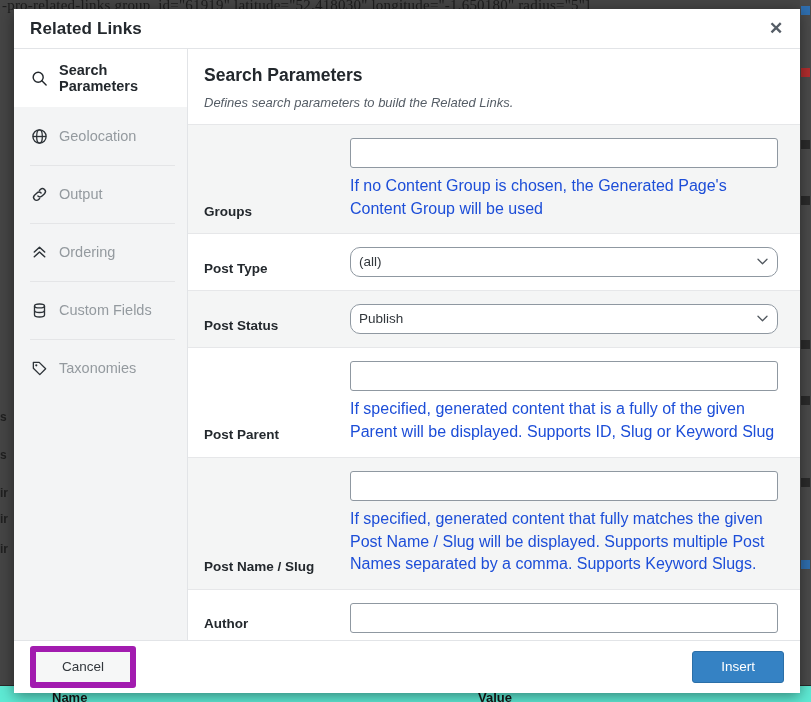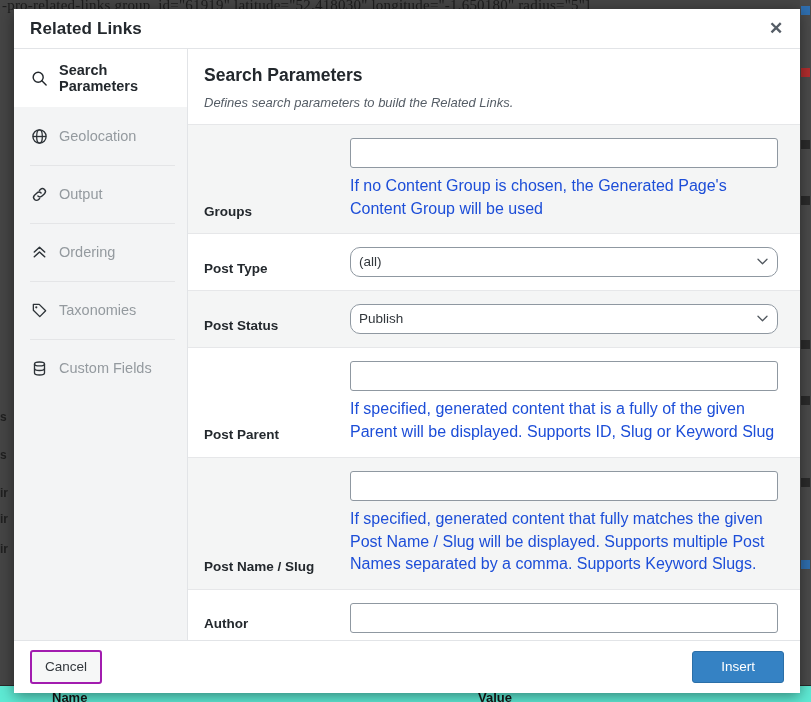--- a/index.html
+++ b/index.html
@@ -254,23 +254,23 @@
     padding: 0 16px;
   }
   .btn {
     font-family: "Liberation Sans", sans-serif;
     font-size: 13.5px;
     border-radius: 3px;
     cursor: pointer;
     line-height: 1;
   }
   .btn-cancel {
-    padding: 8px 13px 9px;
+    padding: 8px 26px 9px;
     background: #f6f7f7;
-    border: 2px solid #a21caf;
+    border: 6px solid #a21caf;
     color: #32373c;
   }
   .btn-insert {
     padding: 8px 28px 9px;
     background: #3582c4;
     border: 1px solid #2b6fa8;
     color: #ffffff;
   }
 </style>
 </head>
@@ -349,37 +349,37 @@
           <svg width="17" height="17" viewBox="0 0 18 18" fill="none" stroke="currentColor" stroke-width="1.6" stroke-linecap="round" stroke-linejoin="round">
             <polyline points="3.5,8.5 9,3.5 14.5,8.5"></polyline>
             <polyline points="3.5,13.5 9,8.5 14.5,13.5"></polyline>
           </svg>
         </span>
         <span>Ordering</span>
       </button>
 
       <button class="nav-item">
         <span class="nav-ic">
-          <svg width="17" height="17" viewBox="0 0 18 18" fill="none" stroke="currentColor" stroke-width="1.4" stroke-linejoin="round">
-            <path d="M2.5 2.5h6.2l6.8 6.8-6.2 6.2-6.8-6.8z"></path>
-            <circle cx="5.6" cy="5.6" r="1.15" fill="currentColor" stroke="none"></circle>
-          </svg>
-        </span>
-        <span>Taxonomies</span>
-      </button>
-
-      <button class="nav-item">
-        <span class="nav-ic">
           <svg width="17" height="17" viewBox="0 0 18 18" fill="none" stroke="currentColor" stroke-width="1.4">
             <ellipse cx="9" cy="4.2" rx="5.3" ry="2.1"></ellipse>
             <path d="M3.7 4.2v9.6c0 1.16 2.37 2.1 5.3 2.1s5.3-.94 5.3-2.1V4.2"></path>
             <path d="M3.7 9c0 1.16 2.37 2.1 5.3 2.1s5.3-.94 5.3-2.1"></path>
           </svg>
         </span>
         <span>Custom Fields</span>
+      </button>
+
+      <button class="nav-item">
+        <span class="nav-ic">
+          <svg width="17" height="17" viewBox="0 0 18 18" fill="none" stroke="currentColor" stroke-width="1.4" stroke-linejoin="round">
+            <path d="M2.5 2.5h6.2l6.8 6.8-6.2 6.2-6.8-6.8z"></path>
+            <circle cx="5.6" cy="5.6" r="1.15" fill="currentColor" stroke="none"></circle>
+          </svg>
+        </span>
+        <span>Taxonomies</span>
       </button>
     </nav>
 
     <section class="content">
 
       <div class="content-head">
         <div class="content-title">Search Parameters</div>
         <div class="content-desc">Defines search parameters to build the Related Links.</div>
       </div>
 

